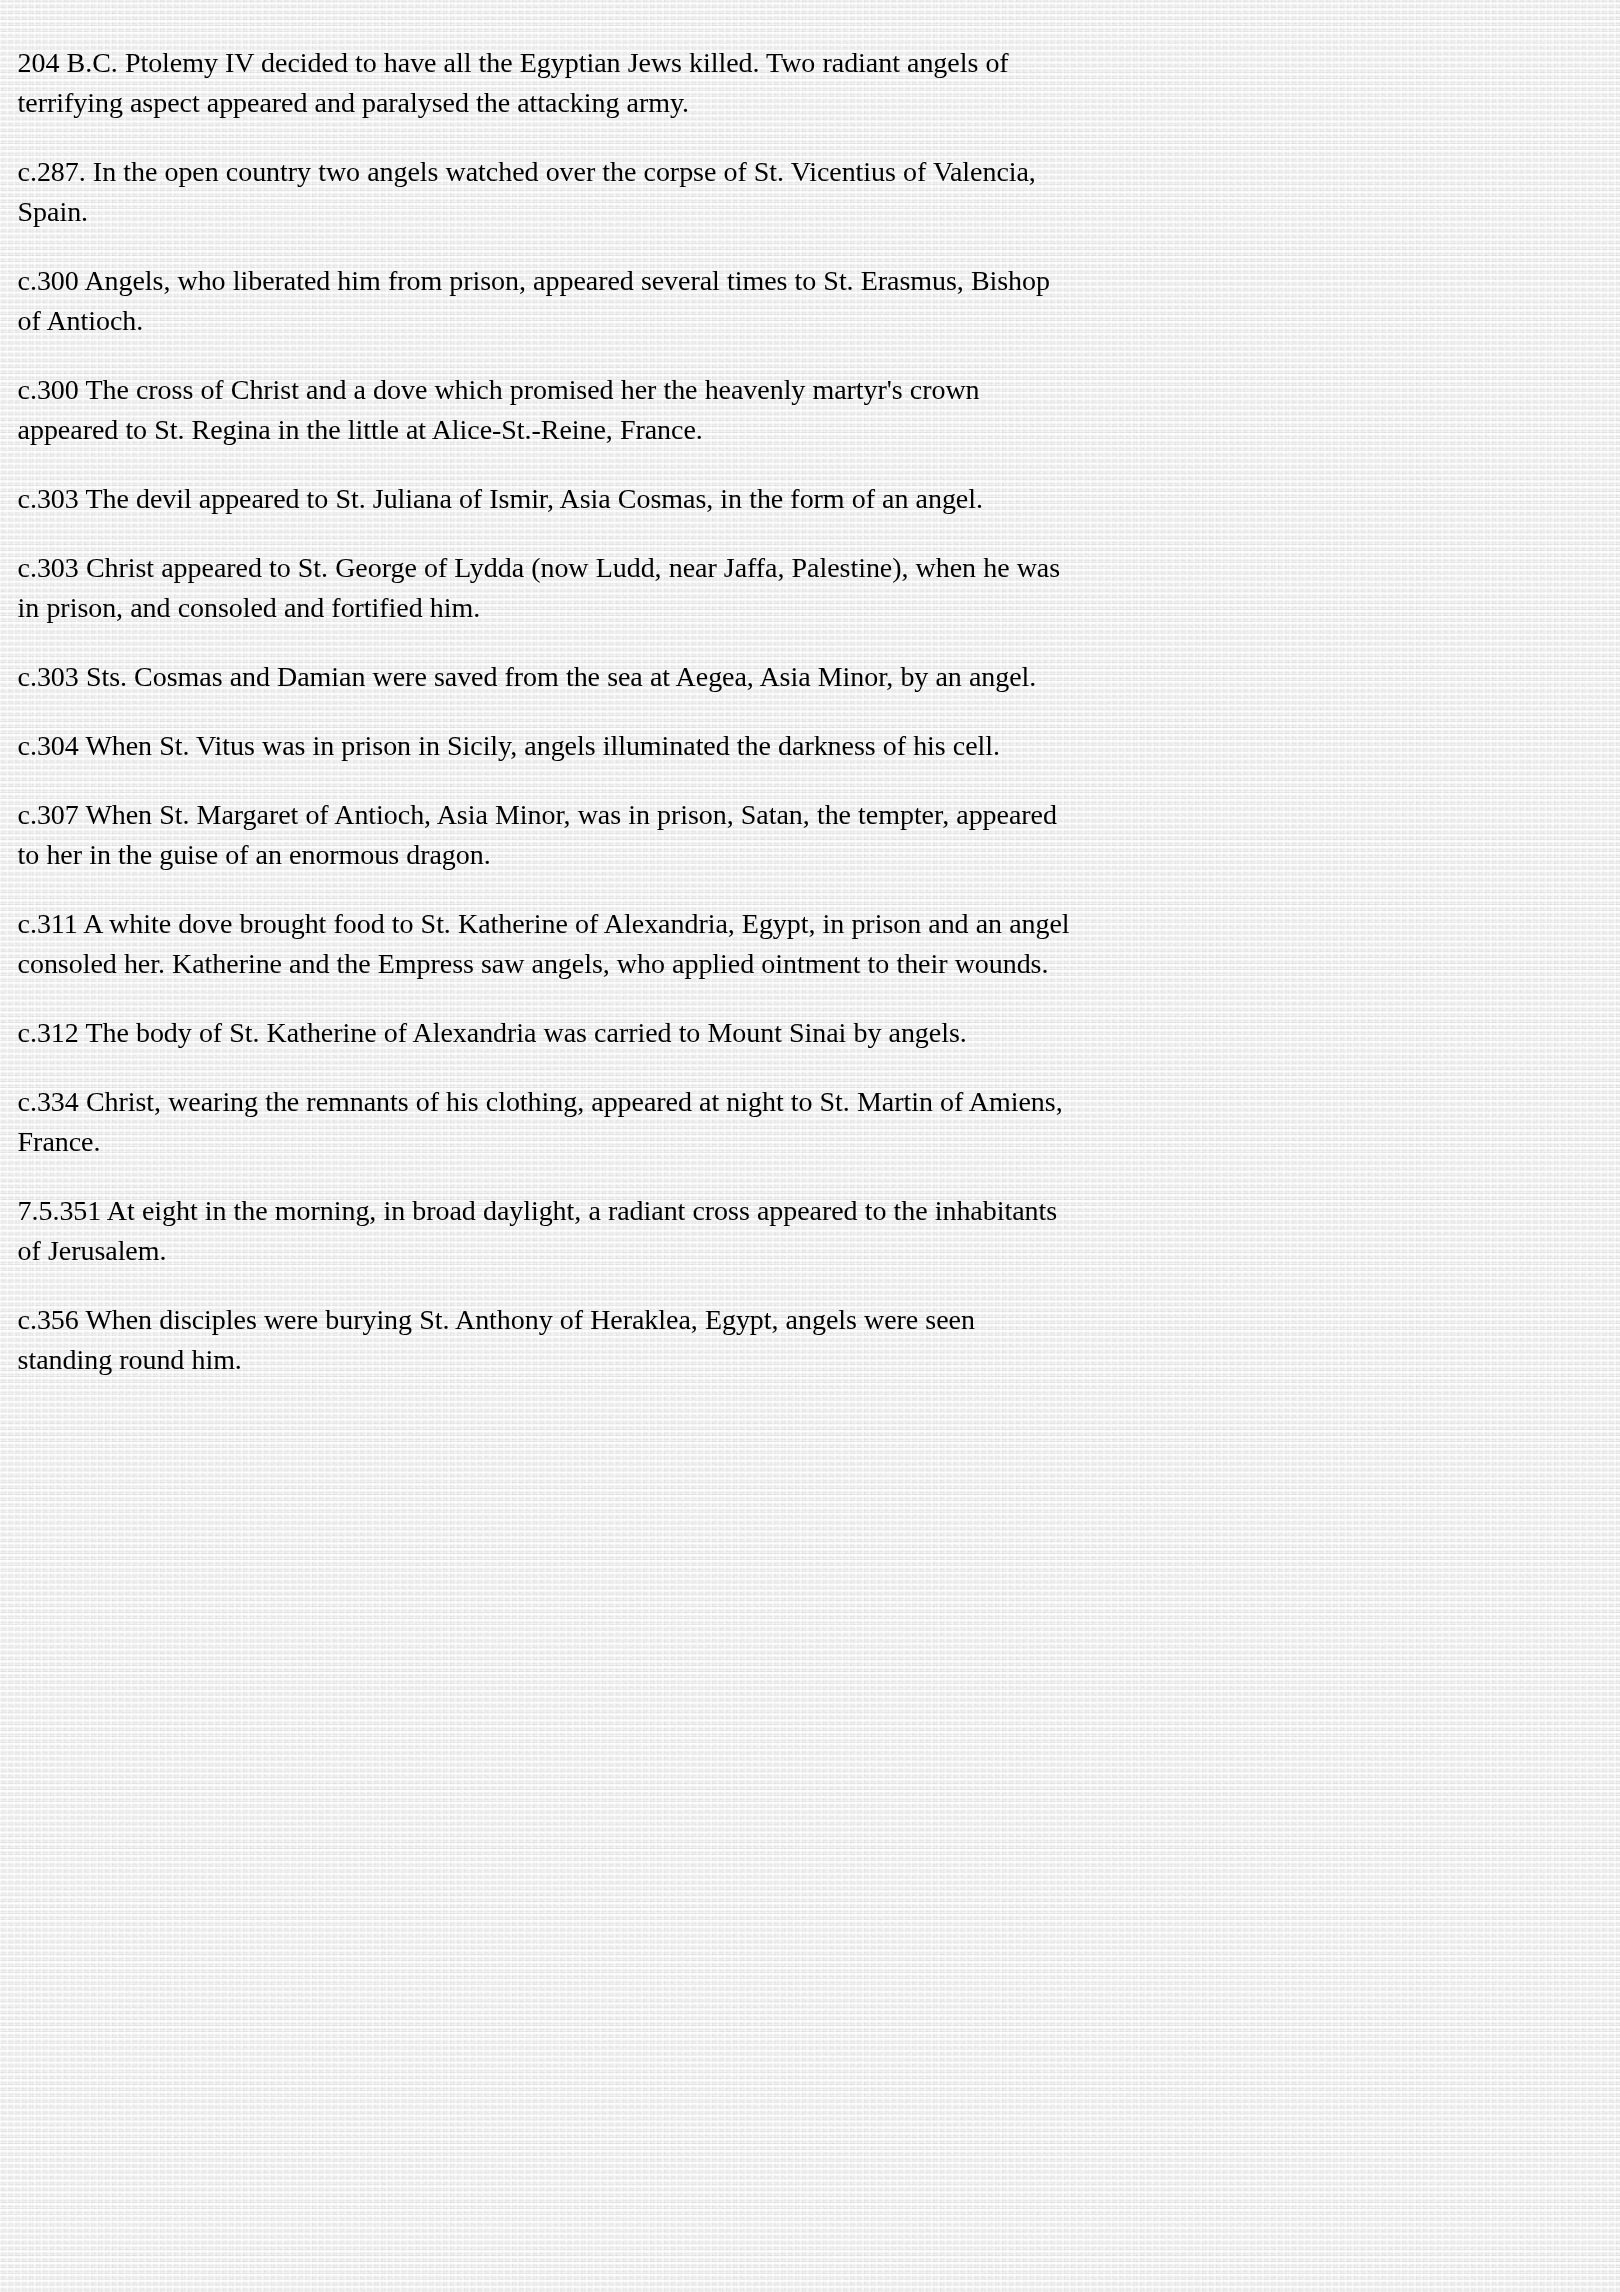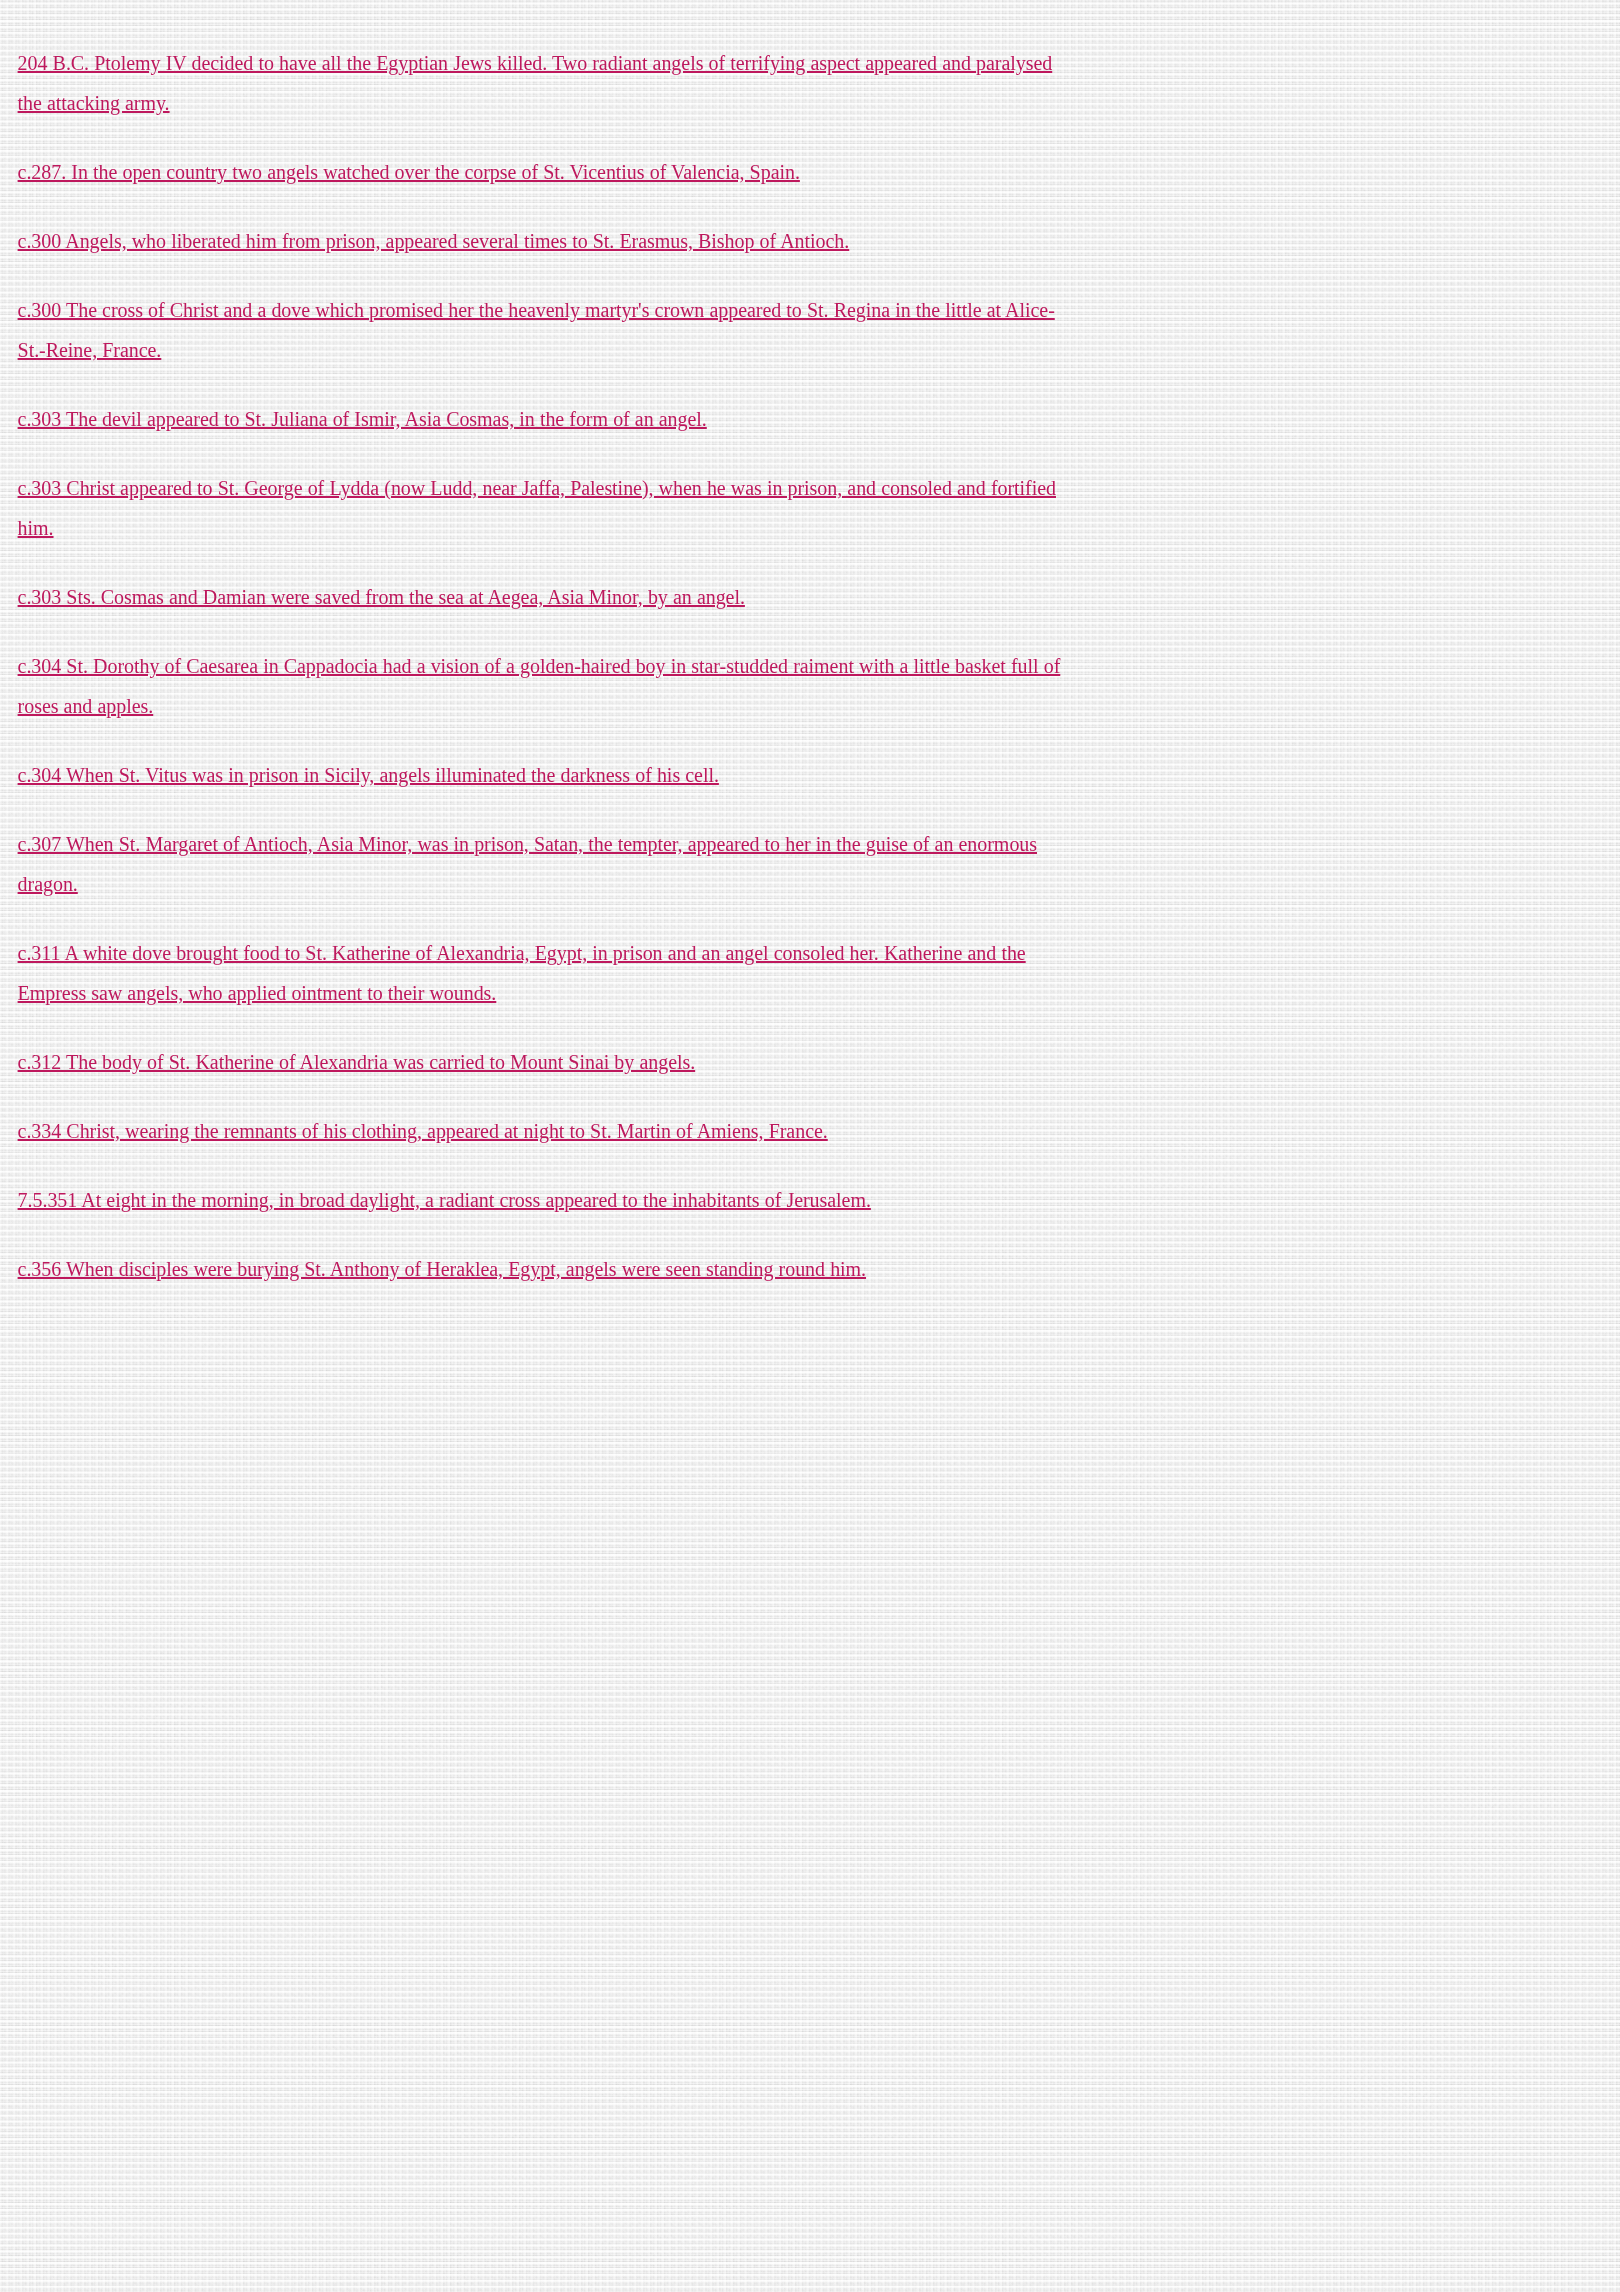--- a/index.html
+++ b/index.html
@@ -62,28 +62,27 @@
   }
 
   #document-body {
     position: absolute;
     left: 17.6px;
     top: 43px;
     width: 1057px;
   }
 
   .entry {
-    font-size: 20px;
+    font-size: 28px;
     line-height: 40px;
-    color: #be185d;
+    color: #000000;
     margin: 0 0 29px 0;
     text-align: left;
     letter-spacing: -0.05px;
     word-spacing: 0.2px;
-    text-decoration: underline;
     -webkit-font-smoothing: none;
   }
   .entry:last-child {
     margin-bottom: 0;
   }
 </style>
 </head>
 <body>
 
 <div id="paper-texture"></div>
@@ -91,21 +90,20 @@
 <div id="page">
   <div id="document-body">
 
     <p class="entry">204 B.C. Ptolemy IV decided to have all the Egyptian Jews killed. Two radiant angels of terrifying aspect appeared and paralysed the attacking army.</p>
     <p class="entry">c.287. In the open country two angels watched over the corpse of St. Vicentius of Valencia, Spain.</p>
     <p class="entry">c.300 Angels, who liberated him from prison, appeared several times to St. Erasmus, Bishop of Antioch.</p>
     <p class="entry">c.300 The cross of Christ and a dove which promised her the heavenly martyr's crown appeared to St. Regina in the little at Alice-St.-Reine, France.</p>
     <p class="entry">c.303 The devil appeared to St. Juliana of Ismir, Asia Cosmas, in the form of an angel.</p>
     <p class="entry">c.303 Christ appeared to St. George of Lydda (now Ludd, near Jaffa, Palestine), when he was in prison, and consoled and fortified him.</p>
     <p class="entry">c.303 Sts. Cosmas and Damian were saved from the sea at Aegea, Asia Minor, by an angel.</p>
-    <p class="entry">c.304 St. Dorothy of Caesarea in Cappadocia had a vision of a golden-haired boy in star-studded raiment with a little basket full of roses and apples.</p>
     <p class="entry">c.304 When St. Vitus was in prison in Sicily, angels illuminated the darkness of his cell.</p>
     <p class="entry">c.307 When St. Margaret of Antioch, Asia Minor, was in prison, Satan, the tempter, appeared to her in the guise of an enormous dragon.</p>
     <p class="entry">c.311 A white dove brought food to St. Katherine of Alexandria, Egypt, in prison and an angel consoled her. Katherine and the Empress saw angels, who applied ointment to their wounds.</p>
     <p class="entry">c.312 The body of St. Katherine of Alexandria was carried to Mount Sinai by angels.</p>
     <p class="entry">c.334 Christ, wearing the remnants of his clothing, appeared at night to St. Martin of Amiens, France.</p>
     <p class="entry">7.5.351 At eight in the morning, in broad daylight, a radiant cross appeared to the inhabitants of Jerusalem.</p>
     <p class="entry">c.356 When disciples were burying St. Anthony of Heraklea, Egypt, angels were seen standing round him.</p>
 
   </div>
 </div>

